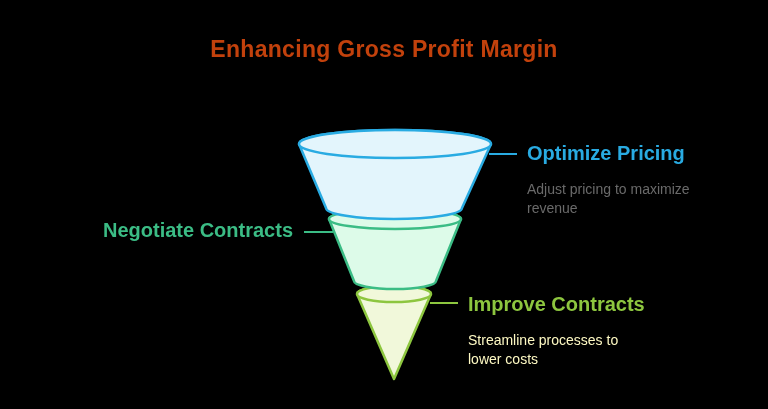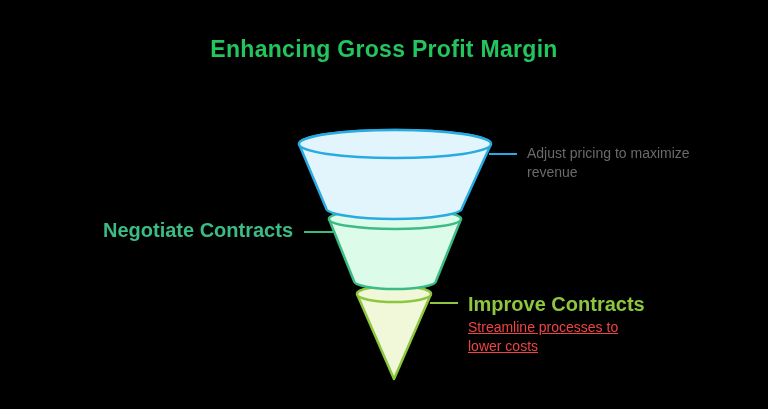--- a/index.html
+++ b/index.html
@@ -28,37 +28,37 @@
   .callout {
     position: absolute;
   }
   .callout .stage-label {
     font-size: 20px;
     font-weight: 700;
     white-space: nowrap;
     line-height: 23px;
   }
   .callout .stage-desc {
-    margin-top: 2px;
+    margin-top: 15px;
     font-size: 14px;
     line-height: 19px;
   }
   .callout-optimize { left: 527px; top: 142px; }
   .callout-optimize .stage-desc { width: 182px; }
   .callout-negotiate { right: 475px; top: 219px; text-align: right; }
   .callout-negotiate .stage-desc { width: 172px; margin-left: auto; }
   .callout-improve { left: 468px; top: 293px; }
   .callout-improve .stage-desc { width: 168px; }
 </style>
 </head>
 <body>
 
 <div class="stage-canvas" style="background-color: rgb(0, 0, 0);">
 
-  <div class="page-title" style="color: #22c55e;">Enhancing Gross Profit Margin</div>
+  <div class="page-title" style="color: #c2410c;">Enhancing Gross Profit Margin</div>
 
   <svg class="funnel-svg" width="768" height="409" viewBox="0 0 768 409">
 
     <g fill="none" stroke-width="2.5" stroke-linejoin="round" stroke="#8dc63f">
       <path d="M 357,294 A 37,8 0 0 1 431,294 L 394,379 Z" fill="#f1f8da"></path>
       <ellipse cx="394" cy="294" rx="37" ry="8" fill="#f1f8da"></ellipse>
       <line x1="430" y1="303" x2="458" y2="303" stroke-width="2"></line>
     </g>
 
     <g fill="none" stroke-width="2.5" stroke-linejoin="round" stroke="#3bbc85">
@@ -68,25 +68,26 @@
     </g>
 
     <g fill="none" stroke-width="2.5" stroke-linejoin="round" stroke="#29abe2">
       <path d="M 299,144 A 96,14 0 0 1 491,144 L 462,208 A 68,11 0 0 1 326,208 Z" fill="#e3f5fc"></path>
       <ellipse cx="395" cy="144" rx="96" ry="14" fill="#e3f5fc"></ellipse>
       <line x1="489" y1="154" x2="517" y2="154" stroke-width="2"></line>
     </g>
   </svg>
 
   <div class="callout callout-optimize">
+    <div class="stage-label" style="color: rgb(41, 171, 226);">Optimize Pricing</div>
     <div class="stage-desc" style="color: rgb(106, 106, 106);">Adjust pricing to maximize revenue</div>
   </div>
 
   <div class="callout callout-negotiate">
     <div class="stage-label" style="color: rgb(59, 188, 133);">Negotiate Contracts</div>
   </div>
 
   <div class="callout callout-improve">
     <div class="stage-label" style="color: rgb(141, 198, 63);">Improve Contracts</div>
-    <div class="stage-desc" style="color: #ef4444; text-decoration: underline;">Streamline processes to lower costs</div>
+    <div class="stage-desc" style="color: #fef9c3;">Streamline processes to lower costs</div>
   </div>
 
 </div>
 
 </body></html>

